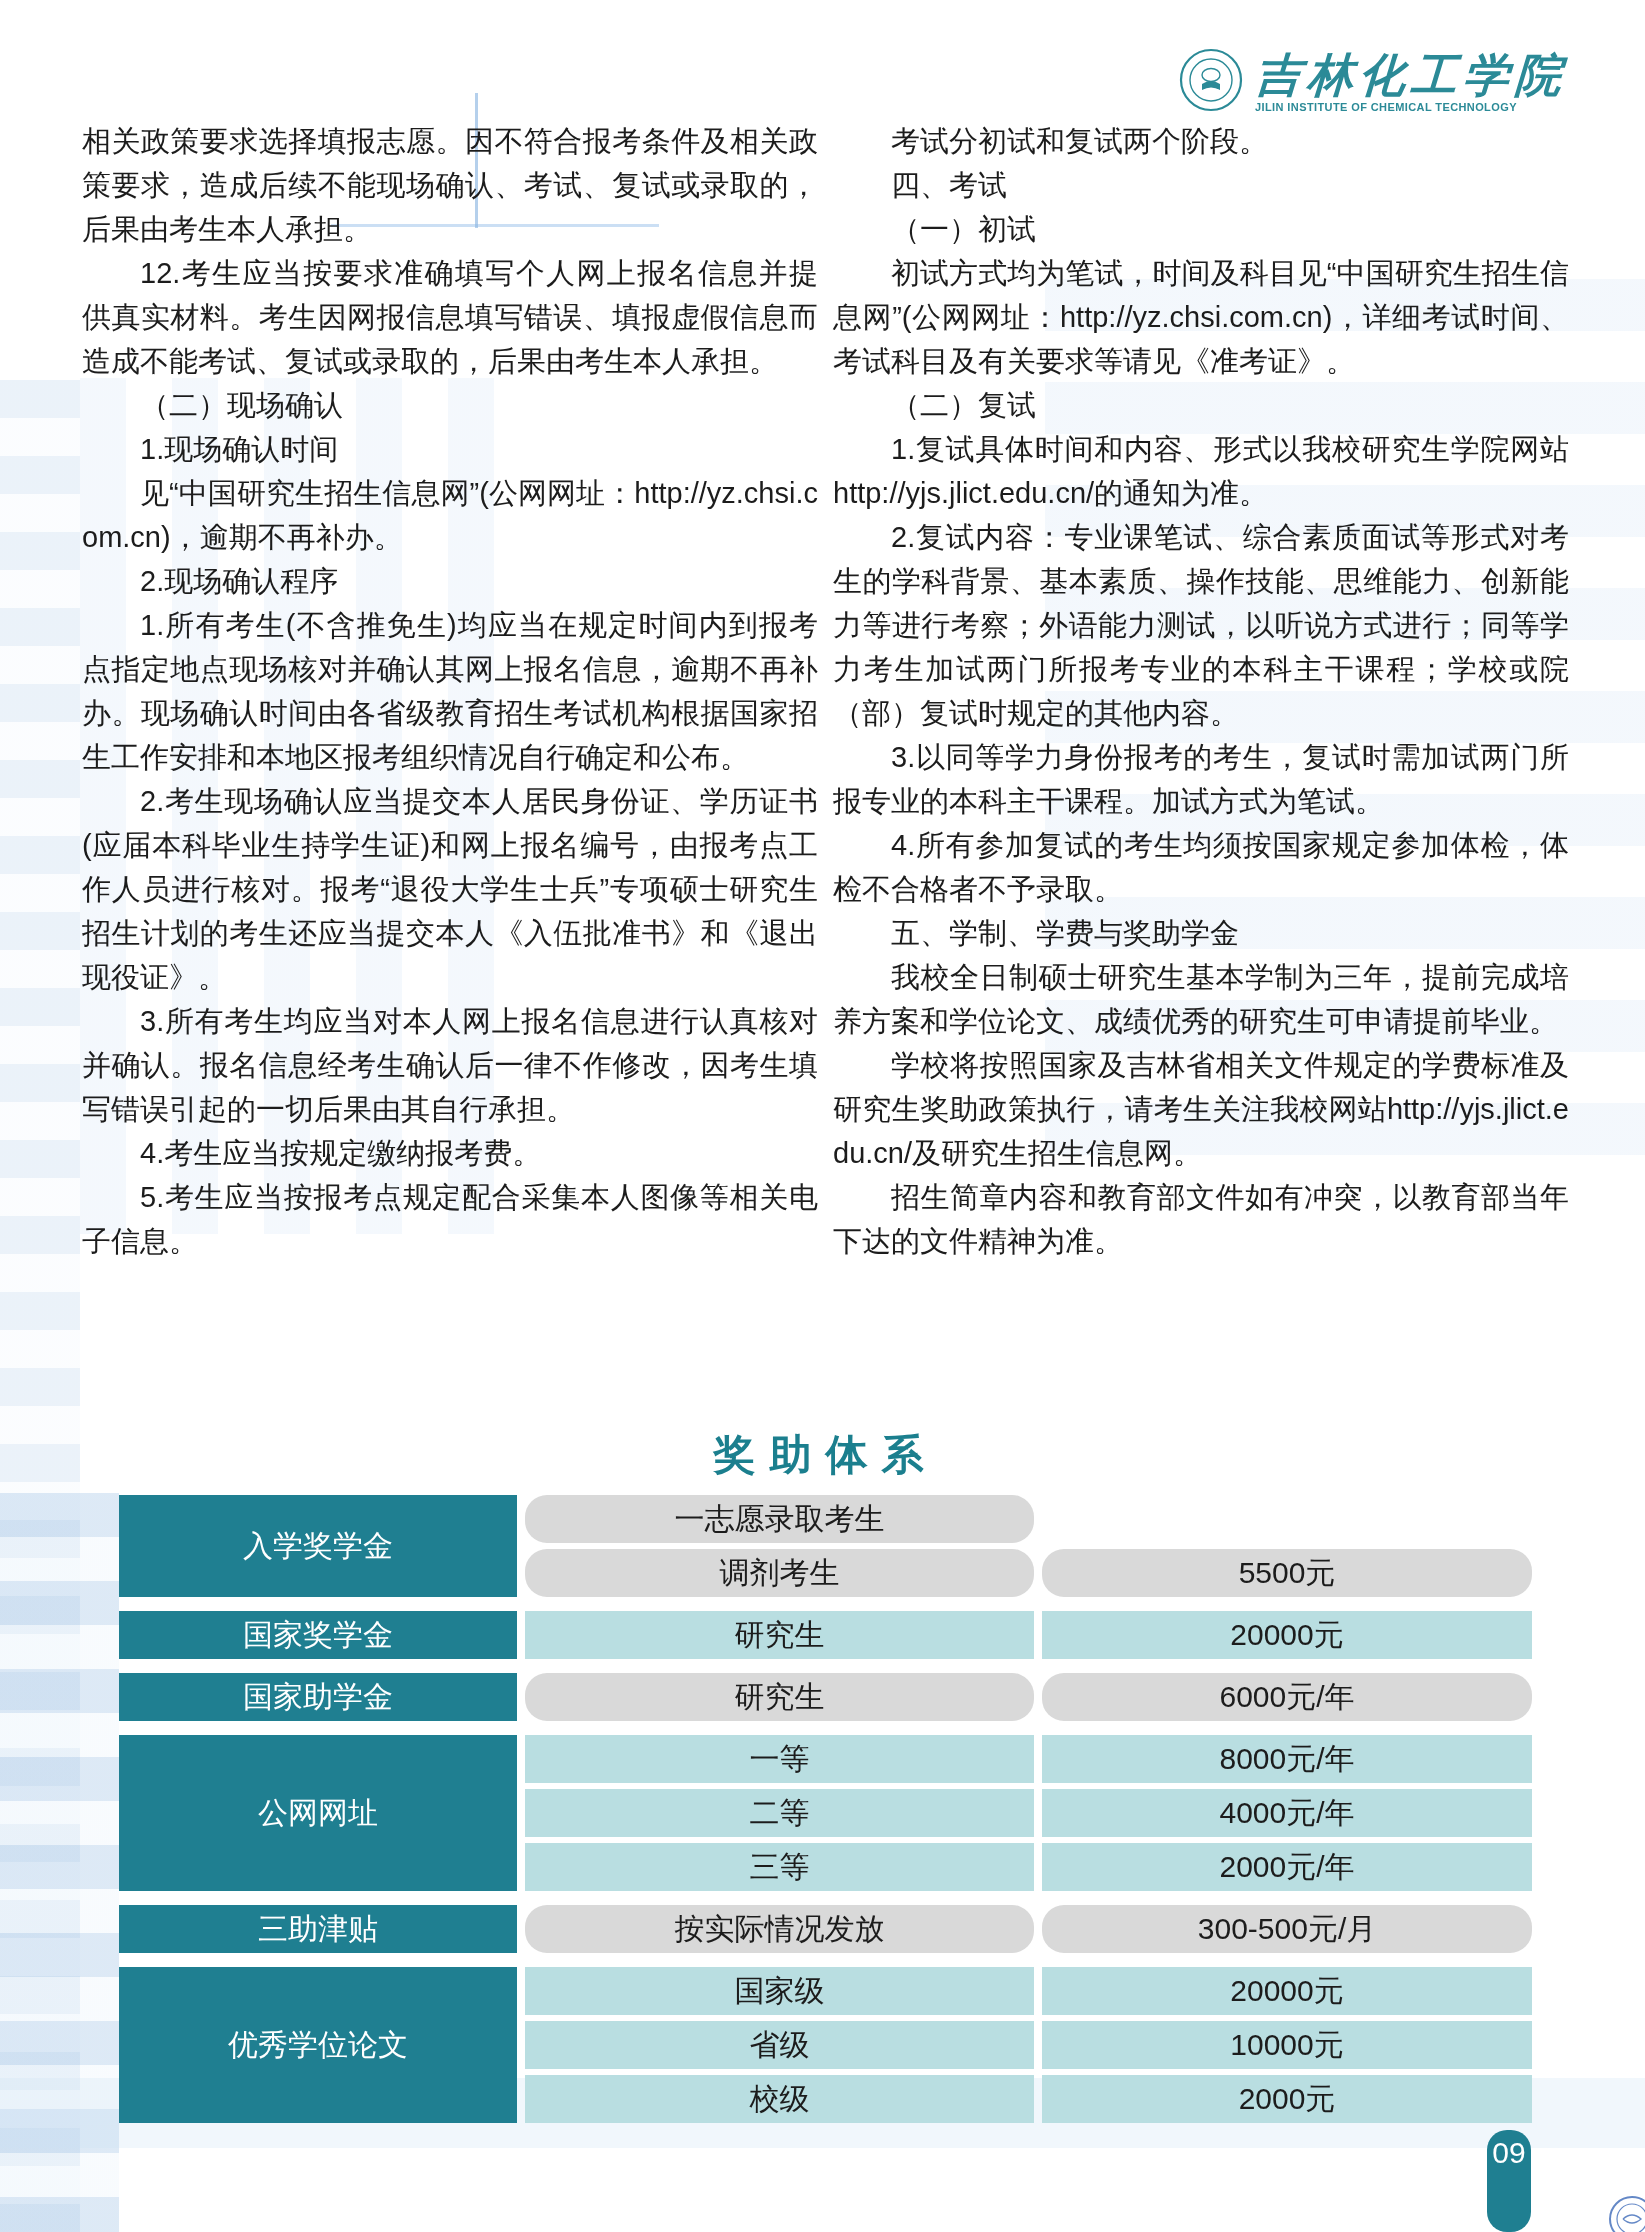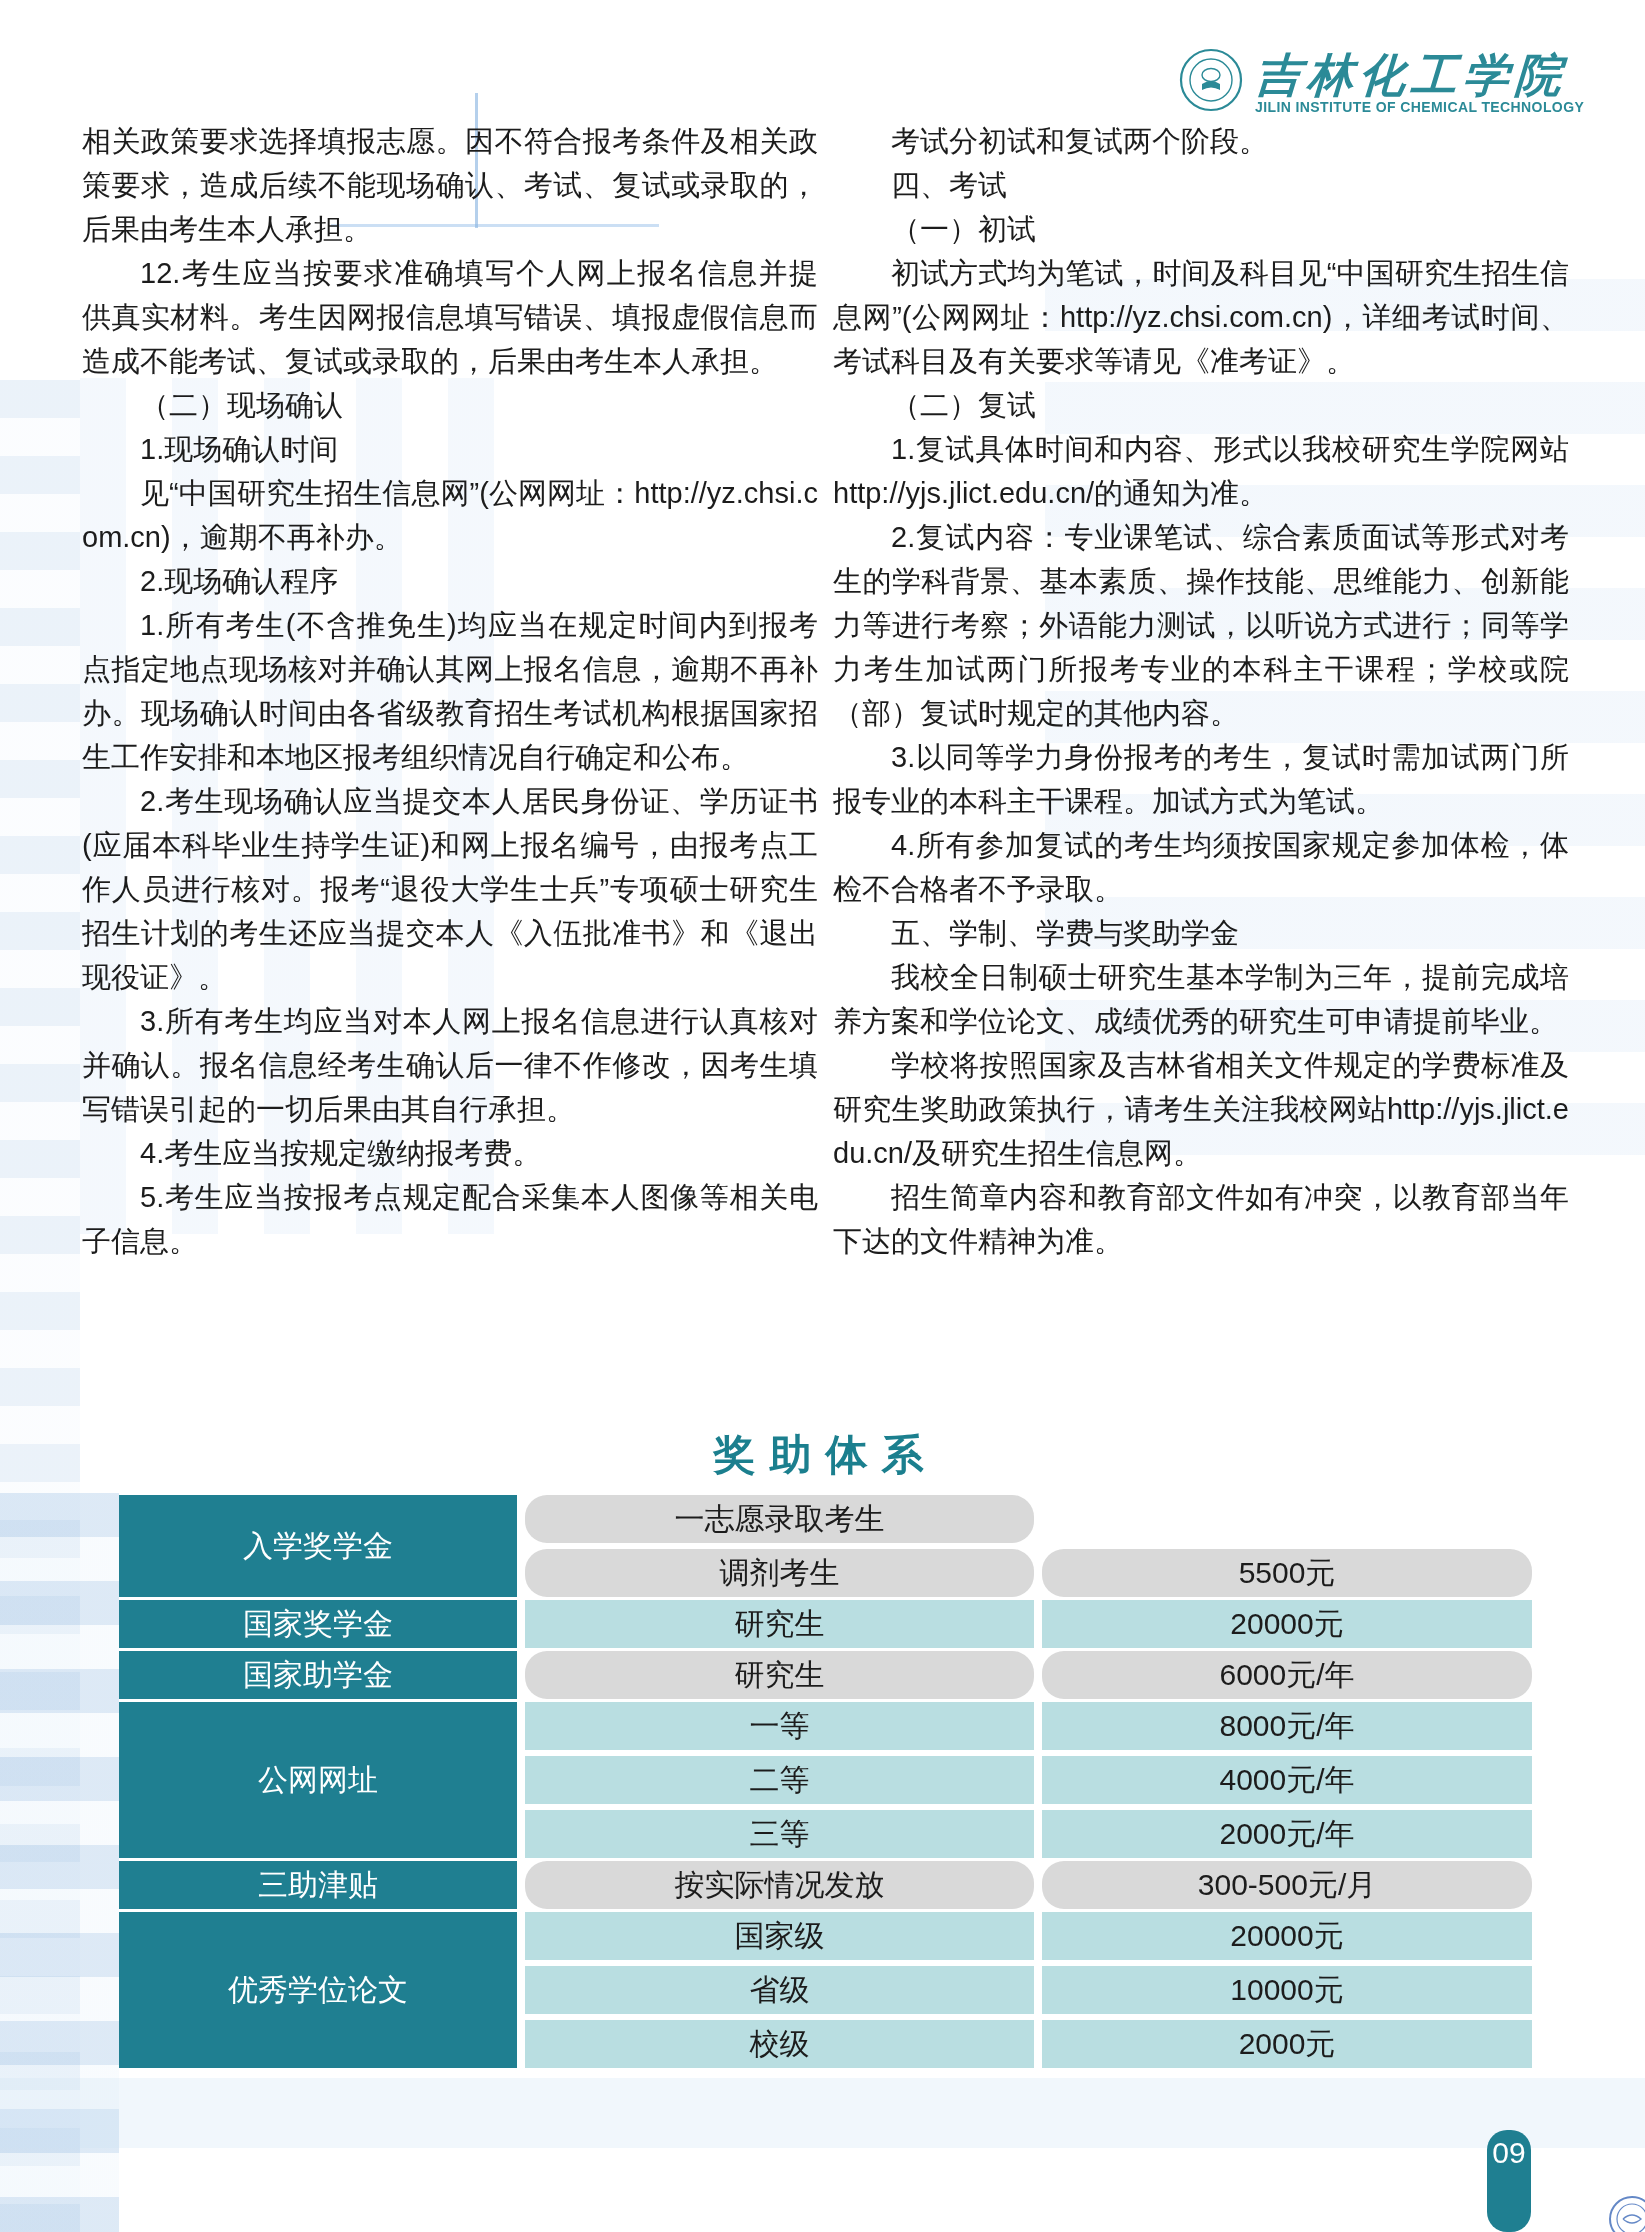--- a/index.html
+++ b/index.html
@@ -36,21 +36,21 @@
   
   .logo{position:absolute;top:48px;left:1179px;display:flex;align-items:center;gap:12px;}
   .logo .seal{flex:0 0 auto;}
   .logo-text{display:flex;flex-direction:column;}
   .logo-cn{
     font-size:46px;font-weight:bold;font-style:italic;
     color:var(--brand-teal,#2b8a97);letter-spacing:6px;line-height:50px;
     transform:skewX(-3deg);
   }
   .logo-en{
-    font-size:14px;font-weight:bold;color:var(--brand-teal,#2b8a97);
+    font-size:11px;font-weight:bold;color:var(--brand-teal,#2b8a97);
     letter-spacing:0.4px;line-height:14px;margin-top:0;
   }
 
   
   .columns{
     position:absolute;top:119px;left:82px;width:1505px;
     display:flex;gap:15px;
   }
   .col{width:736px;}
   .para{
@@ -61,21 +61,21 @@
   .para.noindent{text-indent:0;}
 
   
   .sch-title{
     position:absolute;top:1427px;left:119px;width:1413px;
     text-align:center;font-size:42px;font-weight:bold;
     color:var(--title-teal,#1b7f8e);letter-spacing:14px;
   }
   .tbl{
     position:absolute;top:1495px;left:119px;width:1413px;
-    display:flex;flex-direction:column;gap:3px;
+    display:flex;flex-direction:column;gap:14px;
   }
   .group{display:flex;gap:8px;}
   .cat{
     width:398px;flex:0 0 398px;
     background:var(--dark-teal,#1f7f91);color:#ffffff;
     display:flex;align-items:center;justify-content:center;
     font-size:30px;
   }
   .rows{flex:1;display:flex;flex-direction:column;gap:6px;}
   .r{display:flex;gap:8px;height:48px;}

